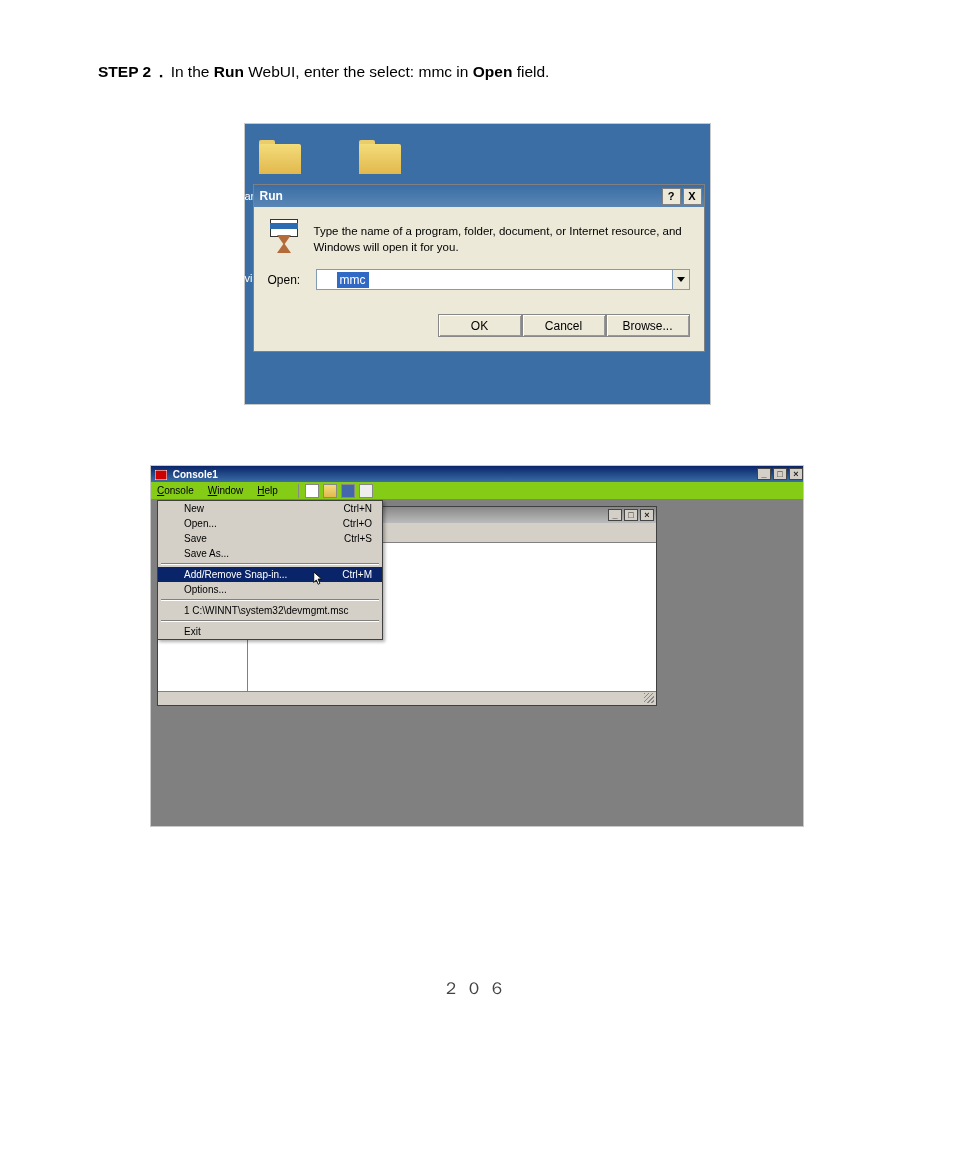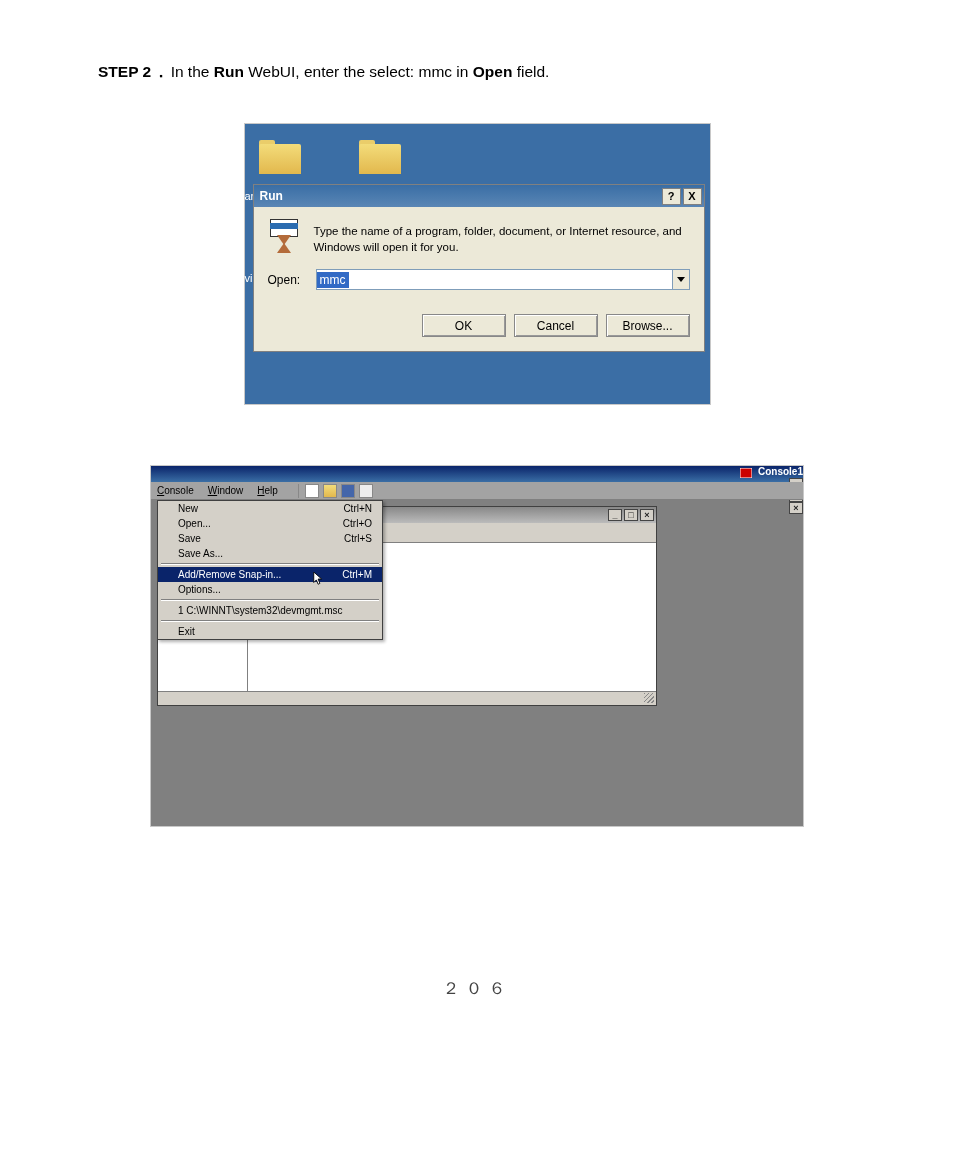--- a/index.html
+++ b/index.html
@@ -130,29 +130,29 @@
     display:flex; align-items:center;
     padding: 10px 14px 6px 14px;
   }
   .open-label { width: 48px; font-size:12px; }
   .open-combo {
     flex:1; height:21px;
     background:#fff; border:1px solid #7F9DB9;
     display:flex; align-items:center;
   }
   .open-combo .val {
-    background:#316AC5; color:#fff; font-size:12px; padding:1px 3px; margin-left:0;
+    background:#316AC5; color:#fff; font-size:12px; padding:1px 3px; margin-left:20px;
   }
   .open-combo .sp { flex:1; }
   .open-combo .dd {
     width:17px; height:19px; background:#ECE9D8; border-left:1px solid #7F9DB9;
     display:flex;align-items:center;justify-content:center;
   }
   .btn-row {
-    display:flex; justify-content:flex-end; gap:8px;
+    display:flex; justify-content:flex-end; gap:0;
     padding: 18px 14px 14px 14px;
   }
   .wbtn {
     width: 84px; height:23px;
     background:#ECE9D8;
     border:1px solid #888;
     box-shadow: inset 1px 1px 0 #fff, inset -1px -1px 0 #999;
     font-size:12px;
     display:flex;align-items:center;justify-content:center;
   }
@@ -168,30 +168,30 @@
     height: 360px;
     background: #808080;
     position: relative;
     font-family: Tahoma, Arial, sans-serif;
     font-size: 10px;
   }
   .console-title {
     position:absolute; left:0; top:0; width:652px; height:16px;
     background: linear-gradient(#0A246A,#3a6ea5);
     color:#fff; font-weight:bold; font-size:10px;
-    display:flex; align-items:flex-end; padding-left:20px;flex-direction:column;
+    display:flex; align-items:center; padding-left:4px;
   }
   .console-title .sp{flex:1;}
   .console-title .tbtn{
     width:14px;height:12px;background:#d4d0c8;border:1px solid #444;margin-left:2px;
     display:flex;align-items:center;justify-content:center;font-size:9px;color:#222;font-weight:bold;
   }
   .menubar {
     position:absolute; left:0; top:16px; width:652px; height:18px;
-    background:#a3a3a3; display:flex; align-items:center; font-size:10px;
+    background:#84cc16; display:flex; align-items:center; font-size:10px;
     padding-left:6px;
     border-bottom:1px solid #808080;
   }
   .menubar .mitem { margin-right: 14px; }
   .menubar .underline { text-decoration: underline; }
   .menubar .divider { width:1px; height:14px; background:#888; margin:0 6px; }
   .toolbar-icons { display:flex; gap:4px; align-items:center; }
   .tbicon { width:14px;height:14px;border:1px solid #888;background:#eee; }
   .inner-window {
     position:absolute; left:6px; top:40px; width:500px; height:200px;
@@ -232,21 +232,21 @@
   }
 
   .dropdown-menu {
     position:absolute; left:6px; top:34px; width:226px;
     background:#d4d0c8; border:1px solid #404040;
     box-shadow: 2px 2px 3px rgba(0,0,0,.3);
     font-size:10px;
   }
   .dm-item {
     display:flex; justify-content:space-between;
-    padding: 2px 10px 2px 20px;
+    padding: 2px 10px 2px 26px;
     color:#000;
   }
   .dm-item.sel {
     background:#0A246A; color:#fff;
   }
   .dm-sep {
     height:1px; margin:2px 3px;
     border-top:1px solid #808080; border-bottom:1px solid #fff;
   }
   .cursor-arrow {

